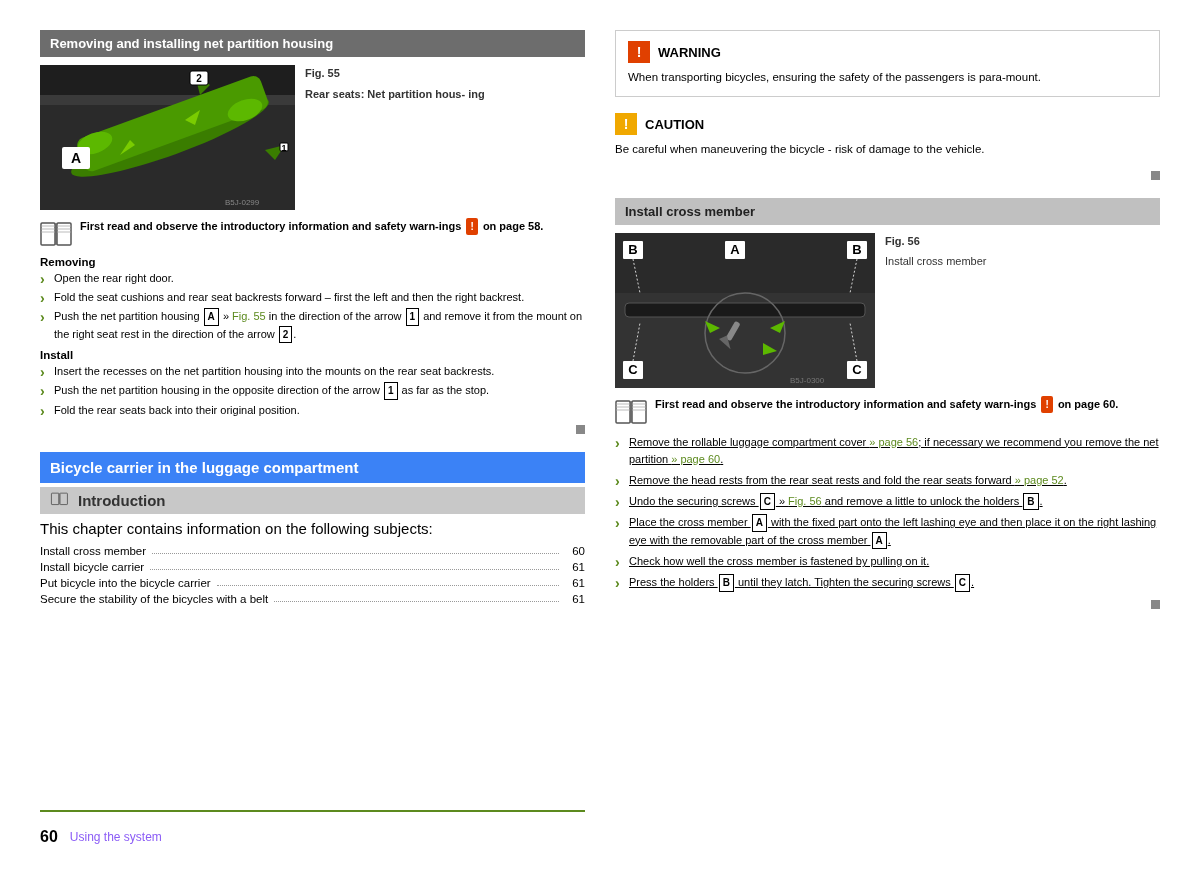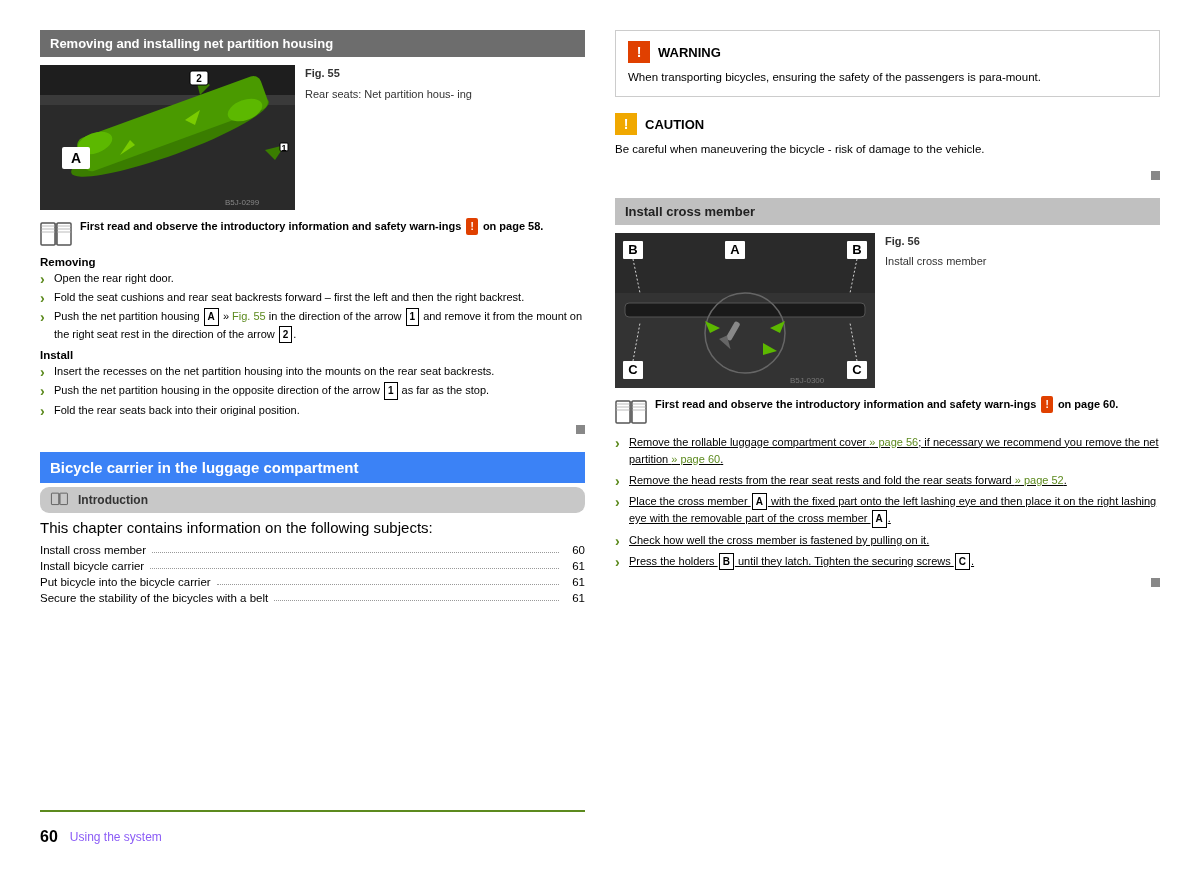--- a/index.html
+++ b/index.html
@@ -44,26 +44,25 @@
       background: #3b82f6;
       color: #fff;
       font-weight: bold;
       font-size: 15px;
       padding: 7px 10px;
     }
     .subsection-header {
       background: #c8c8c8;
       color: #333;
       font-weight: bold;
-      font-size: 12px;
+      font-size: 15px;
       padding: 5px 10px;
       display: flex;
       align-items: center;
       gap: 8px;
-      border-radius: 9px;
     }
 
     
     .figure-container {
       display: flex;
       gap: 10px;
       align-items: flex-start;
     }
     .figure-caption {
       font-size: 11px;
@@ -330,21 +329,21 @@
             <text x="159" y="17" text-anchor="middle" fill="#000" font-weight="bold" font-size="10">2</text>
 
             <polygon points="145,55 160,45 155,60" fill="#7acc00"></polygon>
             <polygon points="95,80 80,90 90,75" fill="#7acc00"></polygon>
 
             <text x="185" y="140" fill="#888" font-size="8">B5J-0299</text>
           </svg>
         </div>
         <div class="figure-caption">
           <div class="fig-num">Fig. 55</div>
-          <div style="margin-top:4px; line-height:1.5;">Rear seats: Net partition hous-
+          <div style="margin-top:4px; line-height:1.5;font-weight:bold;">Rear seats: Net partition hous-
 ing</div>
         </div>
       </div>
 
       <div class="safety-box" style="margin-top:8px;">
         <svg class="book-icon" viewBox="0 0 32 28">
           <rect x="1" y="3" width="14" height="22" rx="1" fill="none" stroke="#555" stroke-width="1.5"></rect>
           <rect x="17" y="3" width="14" height="22" rx="1" fill="none" stroke="#555" stroke-width="1.5"></rect>
           <line x1="1" y1="6" x2="15" y2="6" stroke="#aaa" stroke-width="0.8"></line>
           <line x1="17" y1="6" x2="31" y2="6" stroke="#aaa" stroke-width="0.8"></line>
@@ -518,20 +517,21 @@
         <div class="safety-text">
           <span>First read and observe the introductory information and safety warn-ings</span>
           <span class="danger-badge">!</span>
           <span>on page 60.</span>
         </div>
       </div>
 
       <ul class="right-bullet-list" style="margin-top:8px;text-decoration:underline;">
         <li>Remove the rollable luggage compartment cover <span class="green-link">» page 56</span>; if necessary we recommend you remove the net partition <span class="green-link">» page 60</span>.</li>
         <li>Remove the head rests from the rear seat rests and fold the rear seats forward <span class="green-link">» page 52</span>.</li>
+        <li>Undo the securing screws <span class="ref-box">C</span> » <span class="green-link">Fig. 56</span> and remove a little to unlock the holders <span class="ref-box">B</span>.</li>
         <li>Place the cross member <span class="ref-box">A</span> with the fixed part onto the left lashing eye and then place it on the right lashing eye with the removable part of the cross member <span class="ref-box">A</span>.</li>
         <li>Check how well the cross member is fastened by pulling on it.</li>
         <li>Press the holders <span class="ref-box">B</span> until they latch. Tighten the securing screws <span class="ref-box">C</span>.</li>
       </ul>
       <div class="divider-sq"></div>
     </div>
 
   </div>
 </div>
 

